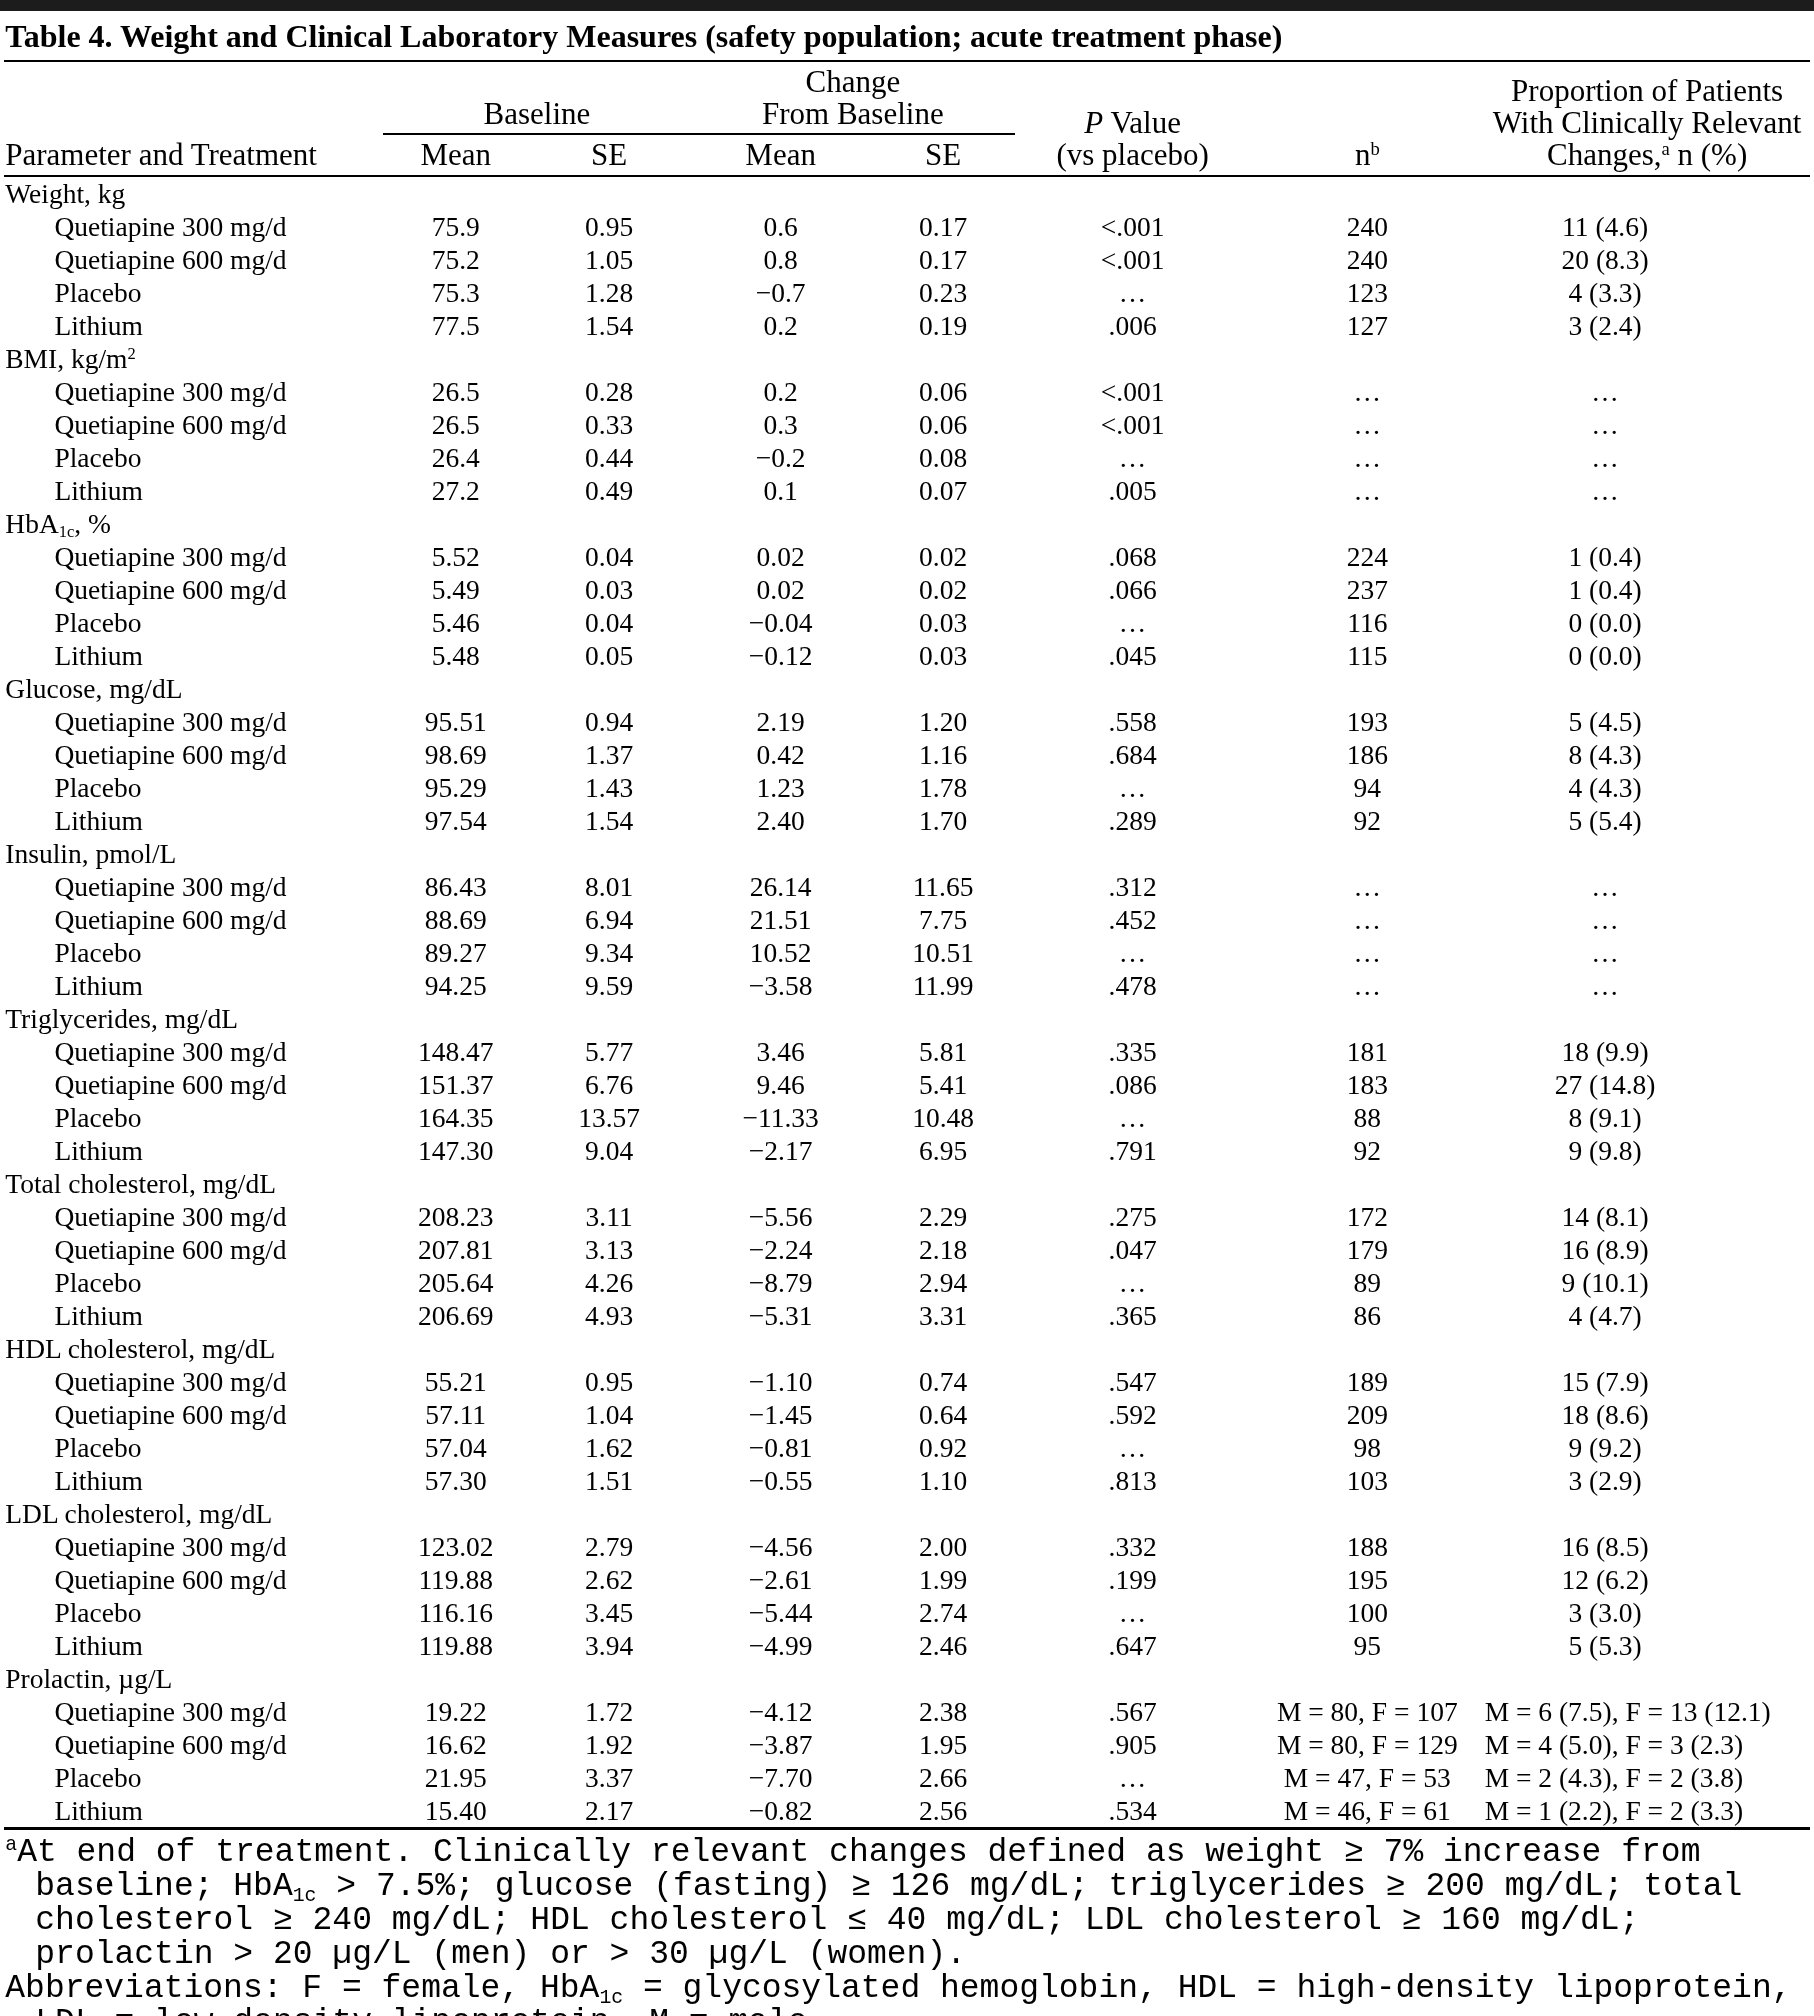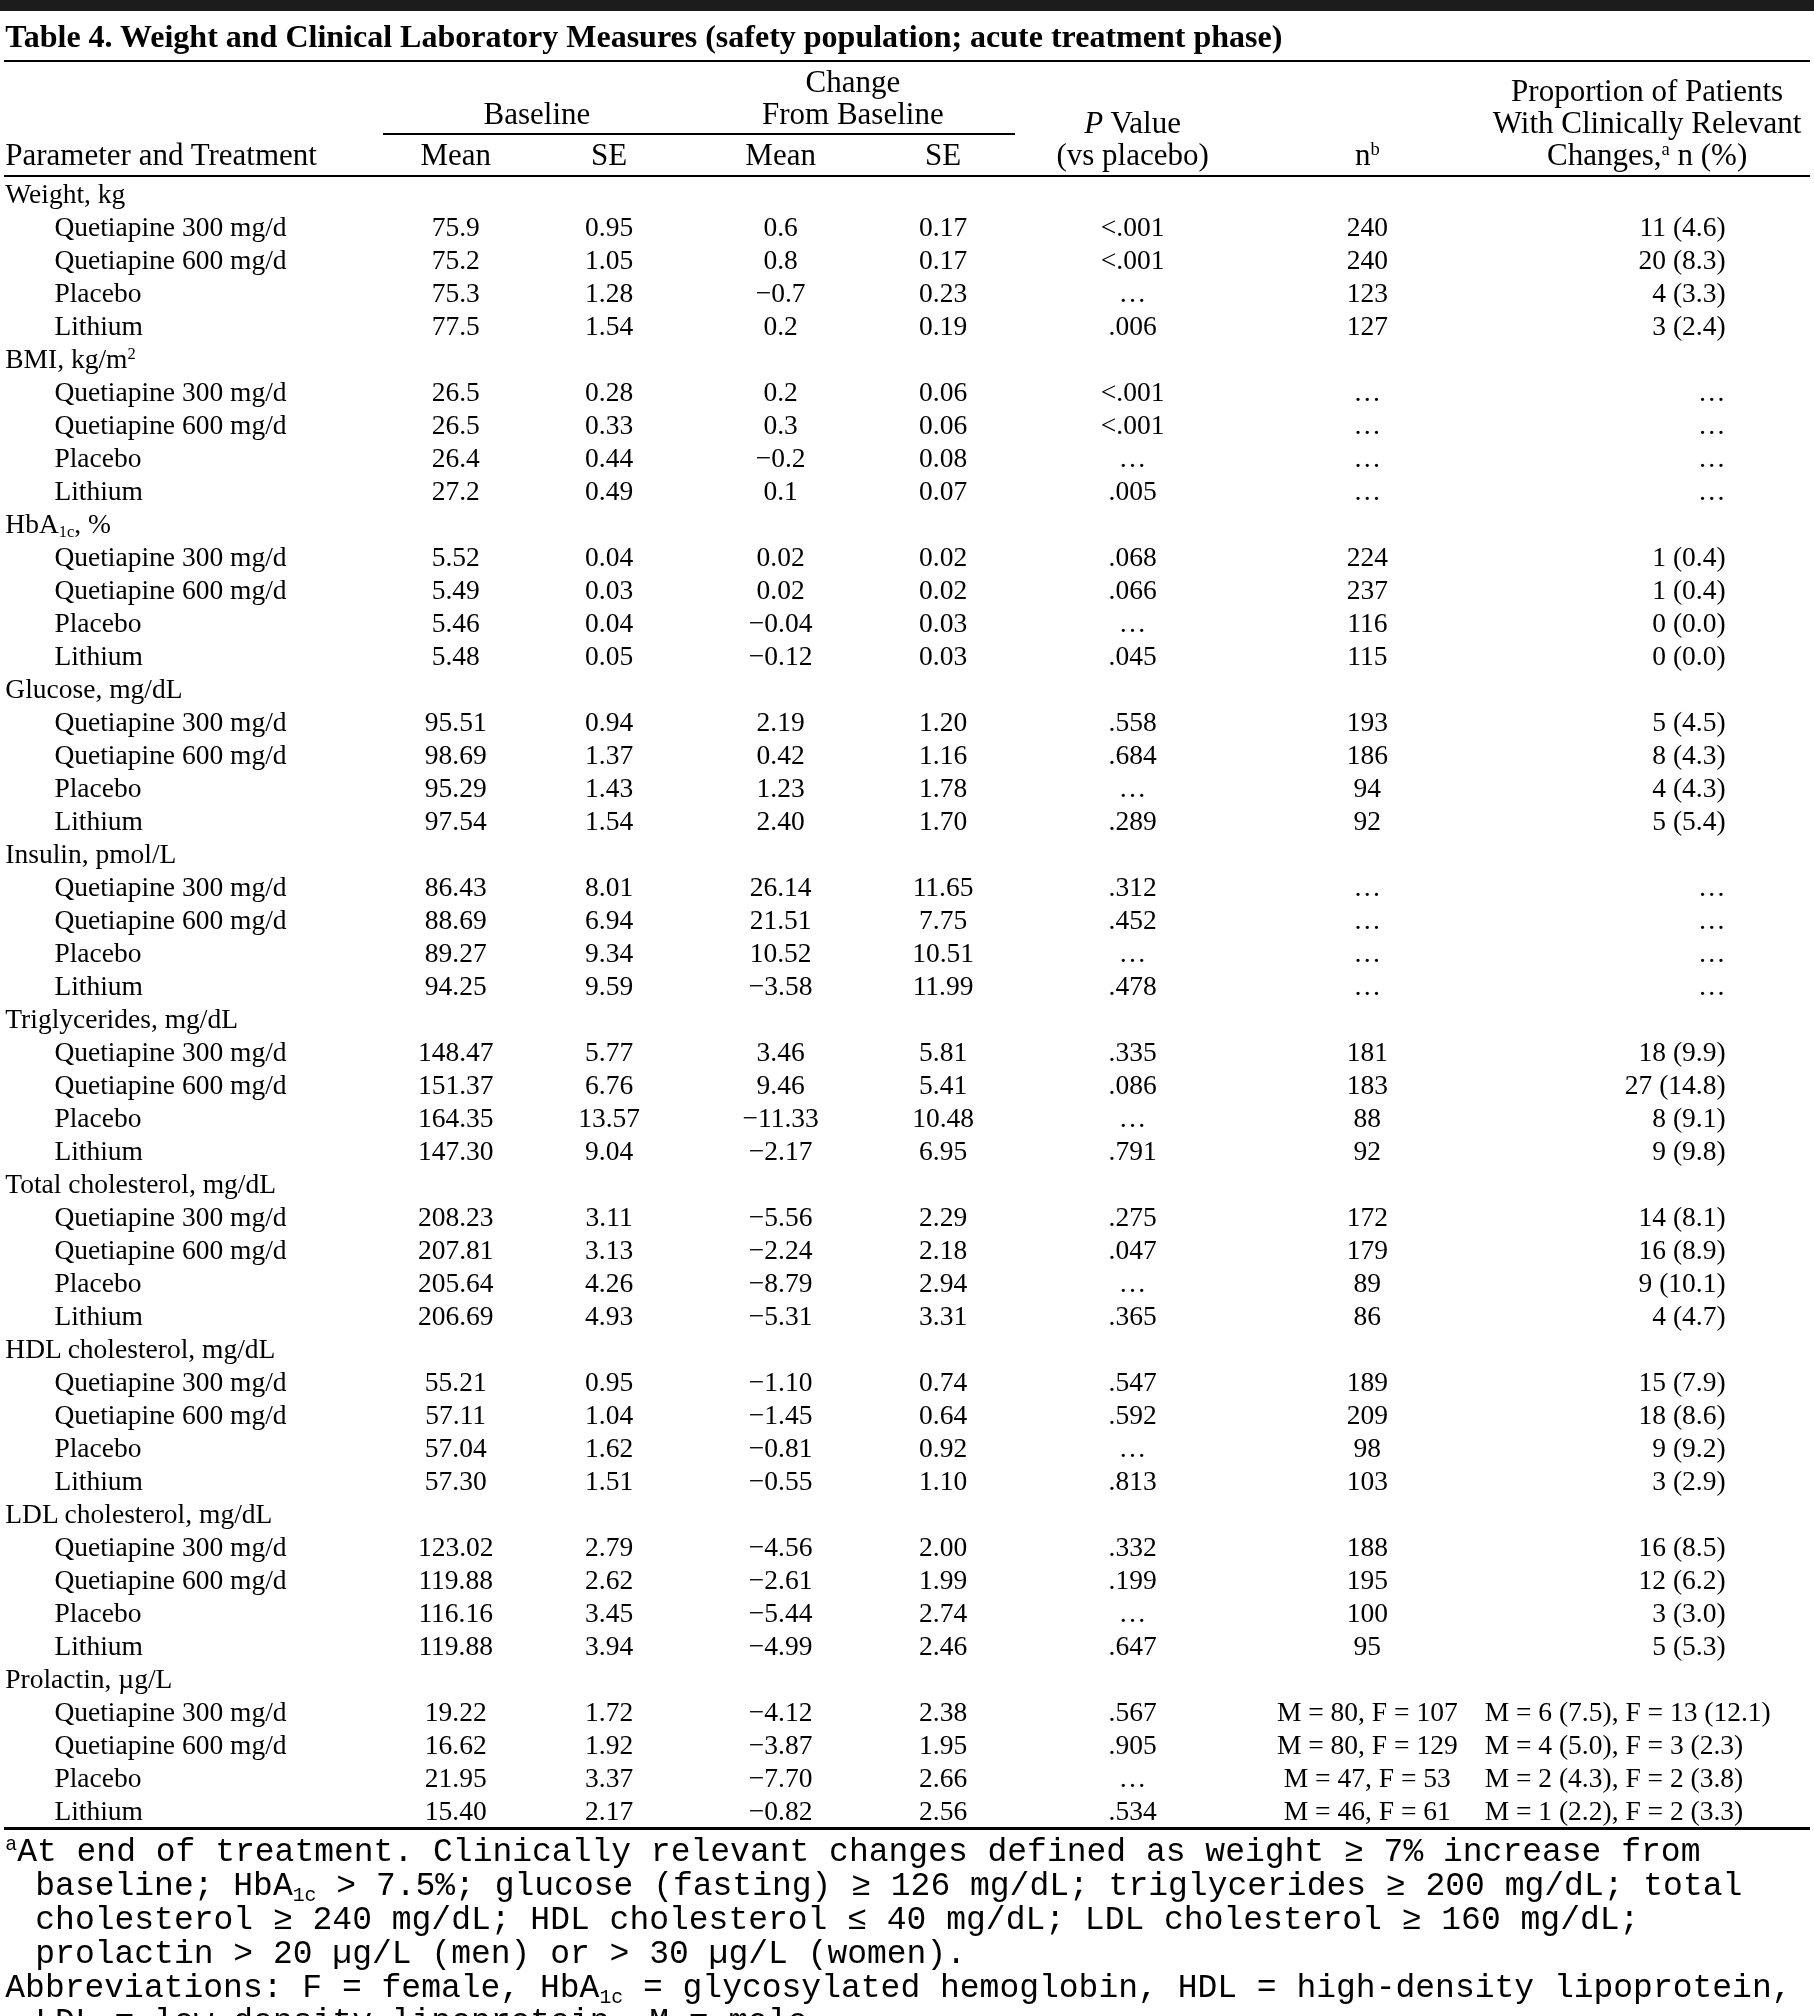--- a/index.html
+++ b/index.html
@@ -17,21 +17,21 @@
   table{width:100%;border-collapse:collapse;table-layout:fixed;border-bottom:3.5px solid #000;}
   thead th{font-weight:normal;font-size:31px;line-height:32px;vertical-align:bottom;padding:4.4px 0 3.5px;text-align:center;}
   th.param{text-align:left;padding-left:0.9px;}
   th.grp{border-bottom:2.7px solid #000;padding-bottom:2.7px;}
   .bb{border-bottom:2.7px solid #000;}
   tbody td{font-size:27.5px;line-height:33px;padding:0;vertical-align:baseline;}
   td.group{text-align:left;padding-left:0.9px;}
   td.treat{text-align:left;padding-left:50px;white-space:nowrap;}
   .c-num,.c-p{text-align:center;}
   .c-n{text-align:center;white-space:nowrap;}
-  .c-prop{text-align:right;padding-right:84px;white-space:nowrap;}
+  .c-prop{text-align:center;padding-right:84px;white-space:nowrap;}
   .footnotes{font-size:33px;line-height:34px;padding:6.2px 1.8px 8px 0.9px;border-bottom:3.5px solid #000;font-family:Liberation Mono, monospace;}
   .fn{padding-left:30px;text-indent:-30px;}
   .s-sup{font-size:60%;position:relative;top:-0.55em;line-height:0;}
   .s-sub{font-size:60%;position:relative;top:0.28em;line-height:0;}
   .ital{font-style:italic;}
 </style>
 </head>
 <body>
 
 <div class="page">

